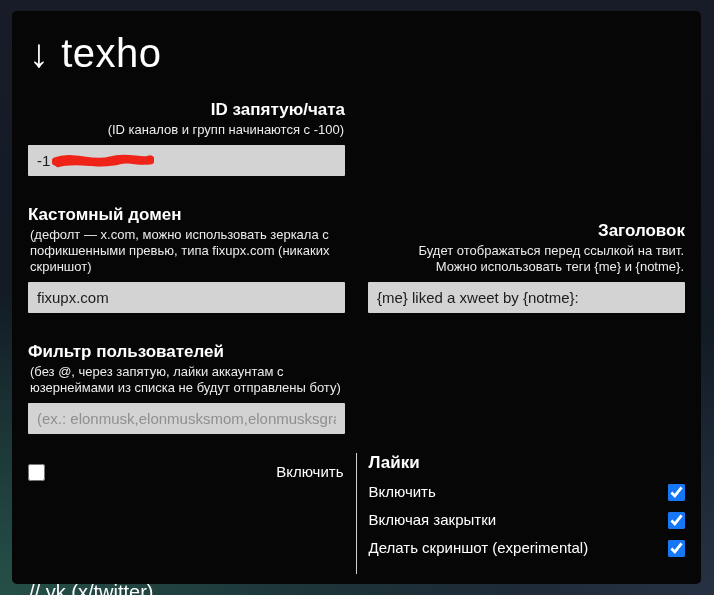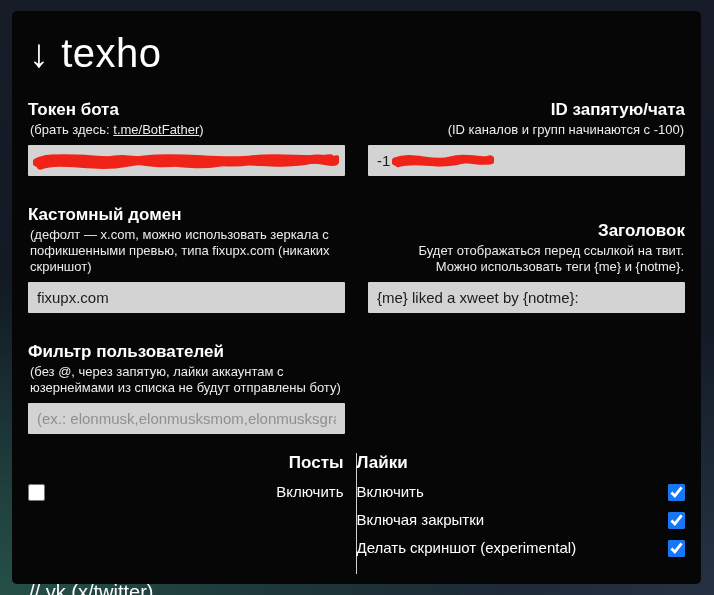--- a/index.html
+++ b/index.html
@@ -102,21 +102,21 @@
     stroke-linecap: round;
     stroke-linejoin: round;
   }
   .toggles {
     display: grid;
     grid-template-columns: 1fr 1fr;
     margin-top: 19px;
   }
   .toggles-col { min-width: 0; padding-bottom: 17px; }
   .toggles-left  { padding-right: 12px; border-right: 1.5px solid var(--divider); }
-  .toggles-right { }
+  .toggles-right { padding-left: 12px; }
   .toggles-heading {
     font-size: 17px;
     font-weight: 700;
     line-height: 20px;
   }
   .toggles-left .toggles-heading { text-align: right; }
   .toggle-row {
     display: flex;
     justify-content: space-between;
     align-items: flex-end;
@@ -138,31 +138,20 @@
   }
 </style>
 </head>
 <body>
 
 <div class="panel">
 
   <h1 class="title"><span>↓</span> <span>texho</span></h1>
 
   <div class="form-row">
-    <div class="field">
-      <div class="field-label">Токен бота</div>
-      <div class="field-hint"><span>(брать здесь: </span><a>t.me/BotFather</a><span>)</span></div>
-      <div class="input-box">
-        <svg class="scribble full" viewBox="0 0 300 24" preserveAspectRatio="none">
-          <path class="scribble-path" stroke-width="9" d="M4 14 C 24 4, 48 20, 72 13 C 96 6, 118 19, 142 13 C 166 7, 188 18, 212 12 C 232 7, 252 17, 272 11 C 284 8, 292 14, 297 11"></path>
-          <path class="scribble-path" stroke-width="7" d="M7 18 C 30 10, 60 22, 92 15 C 124 8, 150 21, 182 15 C 210 10, 238 19, 264 13 C 280 9, 290 16, 296 14"></path>
-          <path class="scribble-path" stroke-width="5" d="M12 9 C 44 5, 78 14, 112 9 C 146 5, 182 13, 216 9 C 244 6, 270 11, 292 8"></path>
-        </svg>
-      </div>
-    </div>
     <div class="field field-right">
       <div class="field-label">ID запятую/чата</div>
       <div class="field-hint">(ID каналов и групп начинаются с -100)</div>
       <div class="input-box">
         <span>-1</span>
         <svg class="scribble partial" viewBox="0 0 100 24" preserveAspectRatio="none">
           <path class="scribble-path" stroke-width="9" d="M4 13 C 20 6, 40 18, 58 12 C 74 7, 88 15, 96 11"></path>
           <path class="scribble-path" stroke-width="6" d="M6 16 C 24 10, 46 19, 66 13 C 80 9, 92 14, 97 13"></path>
         </svg>
       </div>
@@ -196,21 +185,20 @@
         <span class="hint-line">(без @, через запятую, лайки аккаунтам с</span>
         <span class="hint-line">юзернеймами из списка не будут отправлены боту)</span>
       </div>
       <input class="text-input" type="text" placeholder="(ex.: elonmusk,elonmusksmom,elonmusksgrandma)" style="">
     </div>
     <div class="field"></div>
   </div>
 
   <div class="toggles">
     <div class="toggles-col toggles-left">
-      <div class="toggles-heading">Посты</div>
       <div class="toggle-row">
         <input type="checkbox" style="">
         <span class="toggle-label">Включить</span>
       </div>
     </div>
     <div class="toggles-col toggles-right">
       <div class="toggles-heading">Лайки</div>
       <div class="toggle-row">
         <span class="toggle-label">Включить</span>
         <input type="checkbox" checked="" style="">

